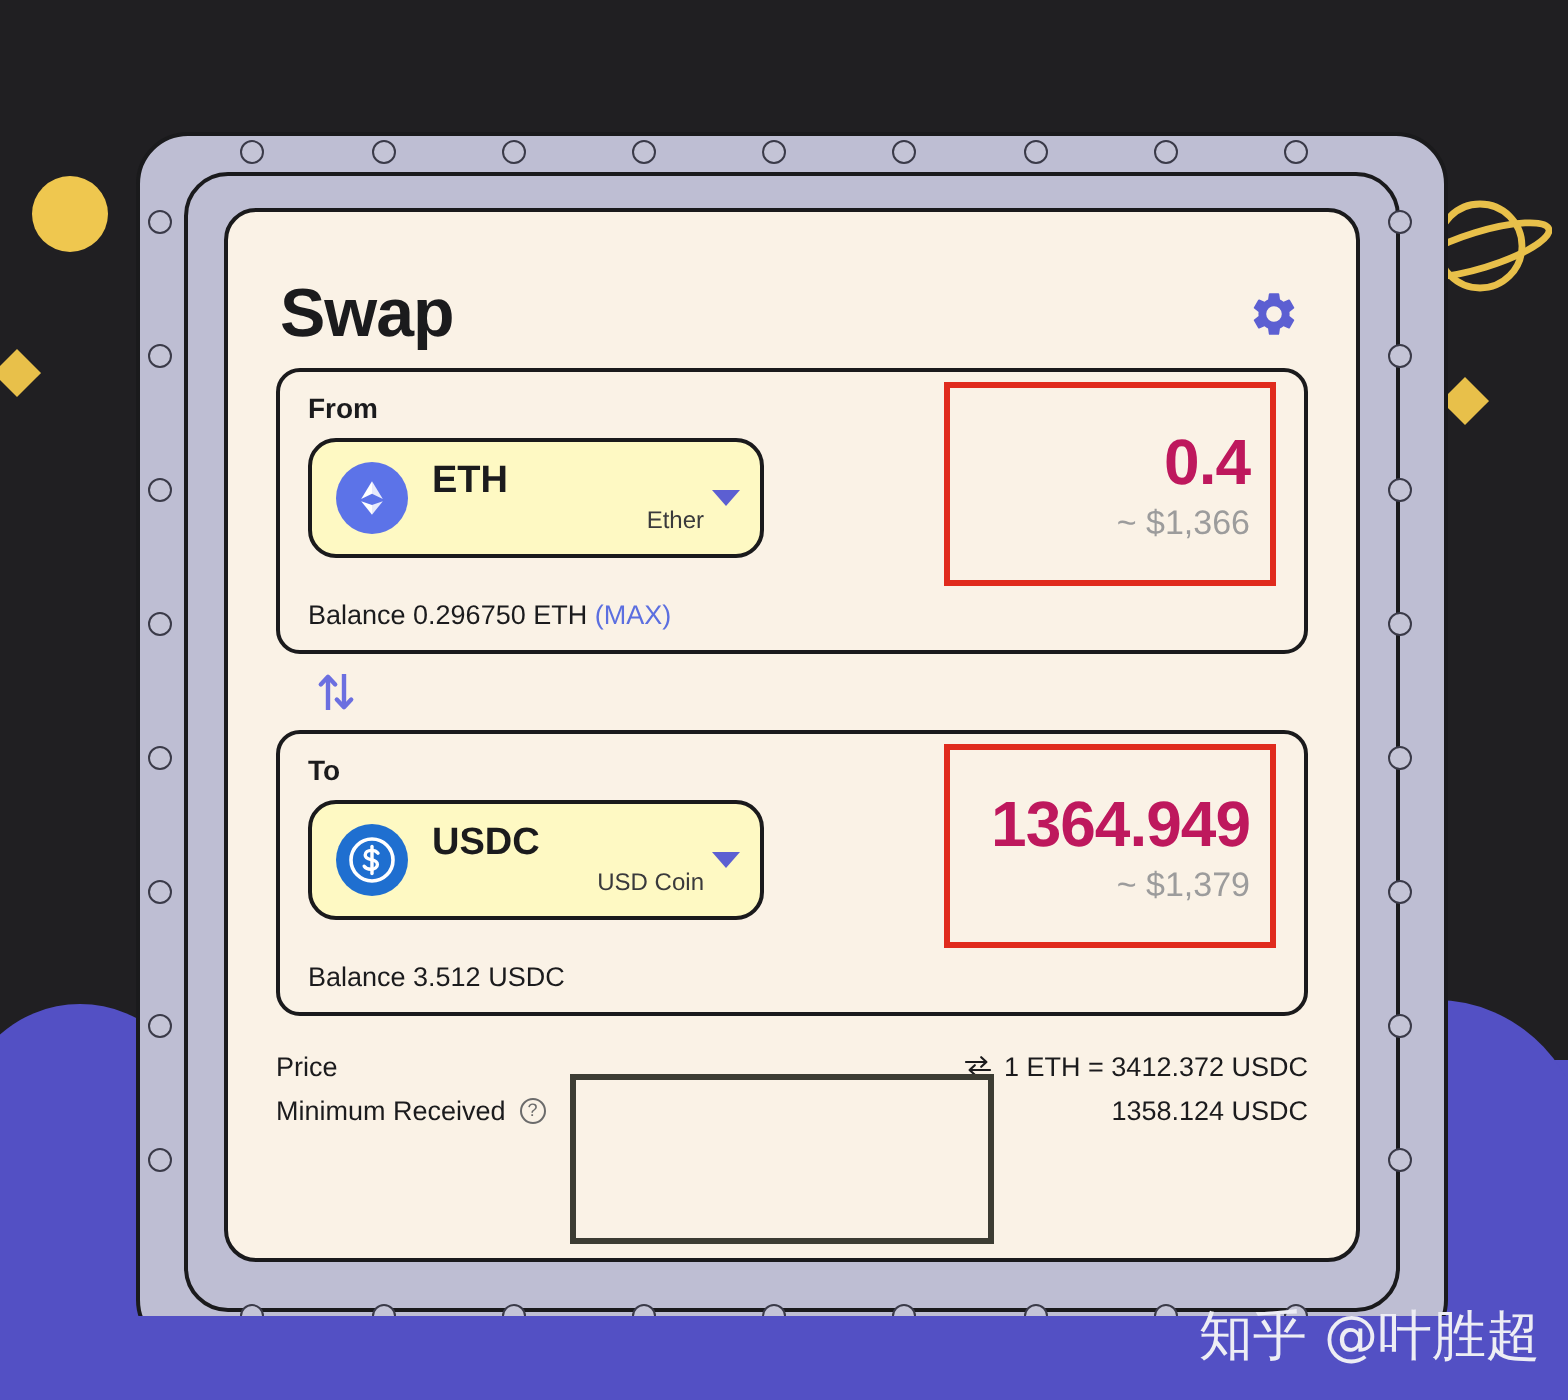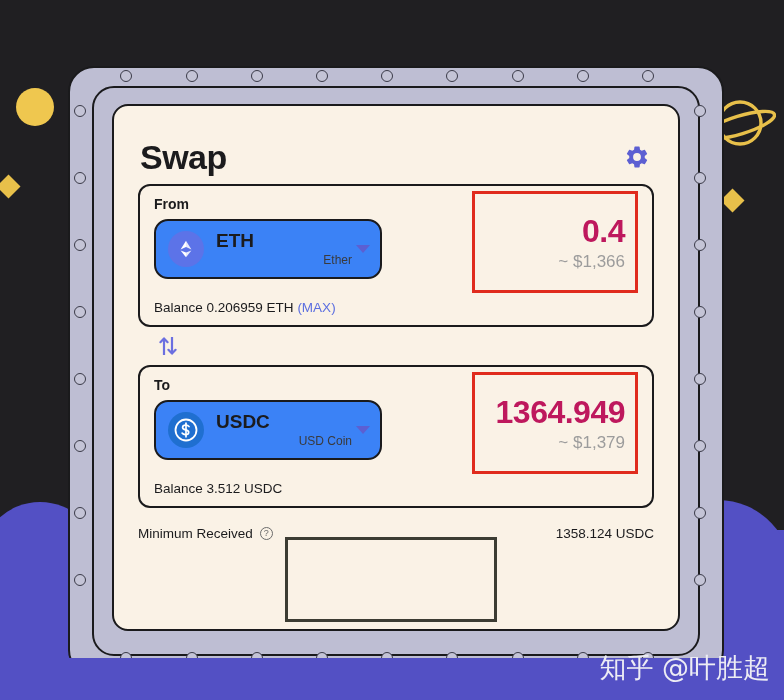--- a/index.html
+++ b/index.html
@@ -147,21 +147,21 @@
     justify-content: space-between;
   }
   .token-select {
     display: flex;
     align-items: center;
     width: 228px;
     height: 60px;
     border: 2px solid #1A1A1C;
     border-radius: 14px;
     padding: 0 10px 0 12px;
-    background: #3b82f6;
+    background: #fef9c3;
     cursor: pointer;
   }
   .token-icon {
     width: 36px; height: 36px;
     border-radius: 50%;
     flex: 0 0 auto;
     display: flex; align-items: center; justify-content: center;
   }
   .token-eth { background: #5C73E8; }
   .token-usdc { background: #1F6FD0; }
@@ -373,21 +373,21 @@
           </div>
           <div class="caret"></div>
         </div>
 
         <div class="amount-box">
           <div class="amount-main">0.4</div>
           <div class="amount-sub">~ $1,366</div>
         </div>
       </div>
       <div class="balance">
-        <span>Balance 0.206959 ETH</span>
+        <span>Balance 0.296750 ETH</span>
         <span class="max-link">(MAX)</span>
       </div>
     </div>
 
     <div class="swap-arrows">
       <svg width="22" height="24" viewBox="0 0 22 24">
         <path d="M6 21 L6 5" stroke="#6B6FE0" stroke-width="2.2" fill="none"></path>
         <path d="M2.4 8.2 L6 4.4 L9.6 8.2" stroke="#6B6FE0" stroke-width="2.2" fill="none" stroke-linecap="round" stroke-linejoin="round"></path>
         <path d="M14 3 L14 19" stroke="#6B6FE0" stroke-width="2.2" fill="none"></path>
         <path d="M10.4 15.8 L14 19.6 L17.6 15.8" stroke="#6B6FE0" stroke-width="2.2" fill="none" stroke-linecap="round" stroke-linejoin="round"></path>
@@ -418,20 +418,32 @@
         </div>
       </div>
       <div class="balance">
         <span>Balance 3.512 USDC</span>
       </div>
     </div>
 
     <div class="price-rows">
       <div class="price-row">
         <div class="price-left">
+          <span>Price</span>
+        </div>
+        <div class="price-right">
+          <svg width="14" height="12" viewBox="0 0 14 12">
+            <path d="M1 4 H11 M8.6 1.6 L11.2 4 L8.6 6.4" stroke="#1B1B1D" stroke-width="1.1" fill="none" stroke-linecap="round" stroke-linejoin="round"></path>
+            <path d="M13 8 H3 M5.4 5.6 L2.8 8 L5.4 10.4" stroke="#1B1B1D" stroke-width="1.1" fill="none" stroke-linecap="round" stroke-linejoin="round"></path>
+          </svg>
+          <span>1 ETH = 3412.372 USDC</span>
+        </div>
+      </div>
+      <div class="price-row">
+        <div class="price-left">
           <span>Minimum Received</span>
           <span class="help-badge">?</span>
         </div>
         <div class="price-right">
           <span>1358.124 USDC</span>
         </div>
       </div>
     </div>
 
   </div>

